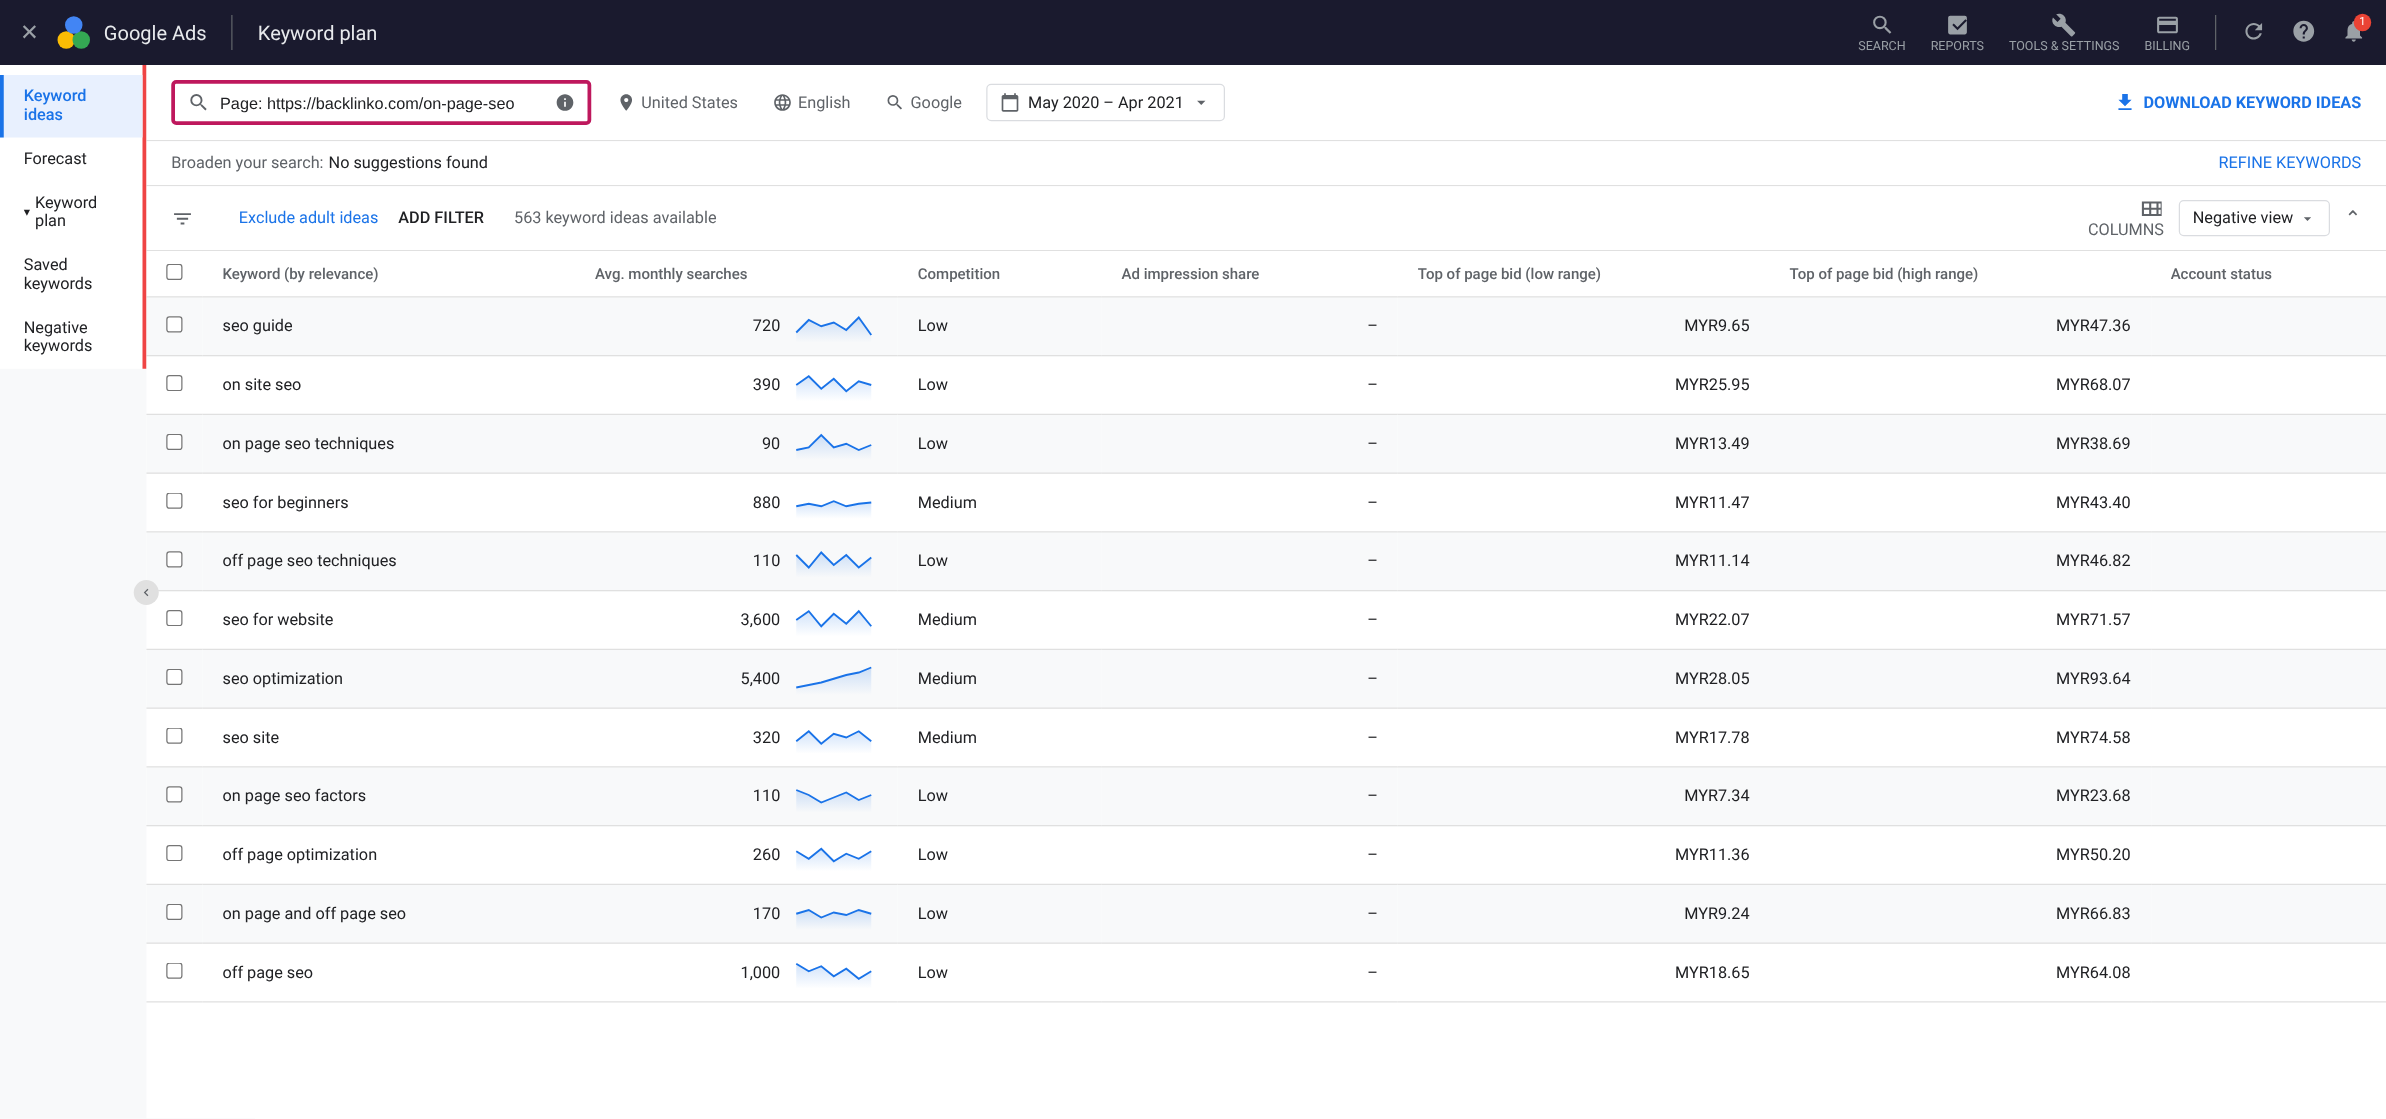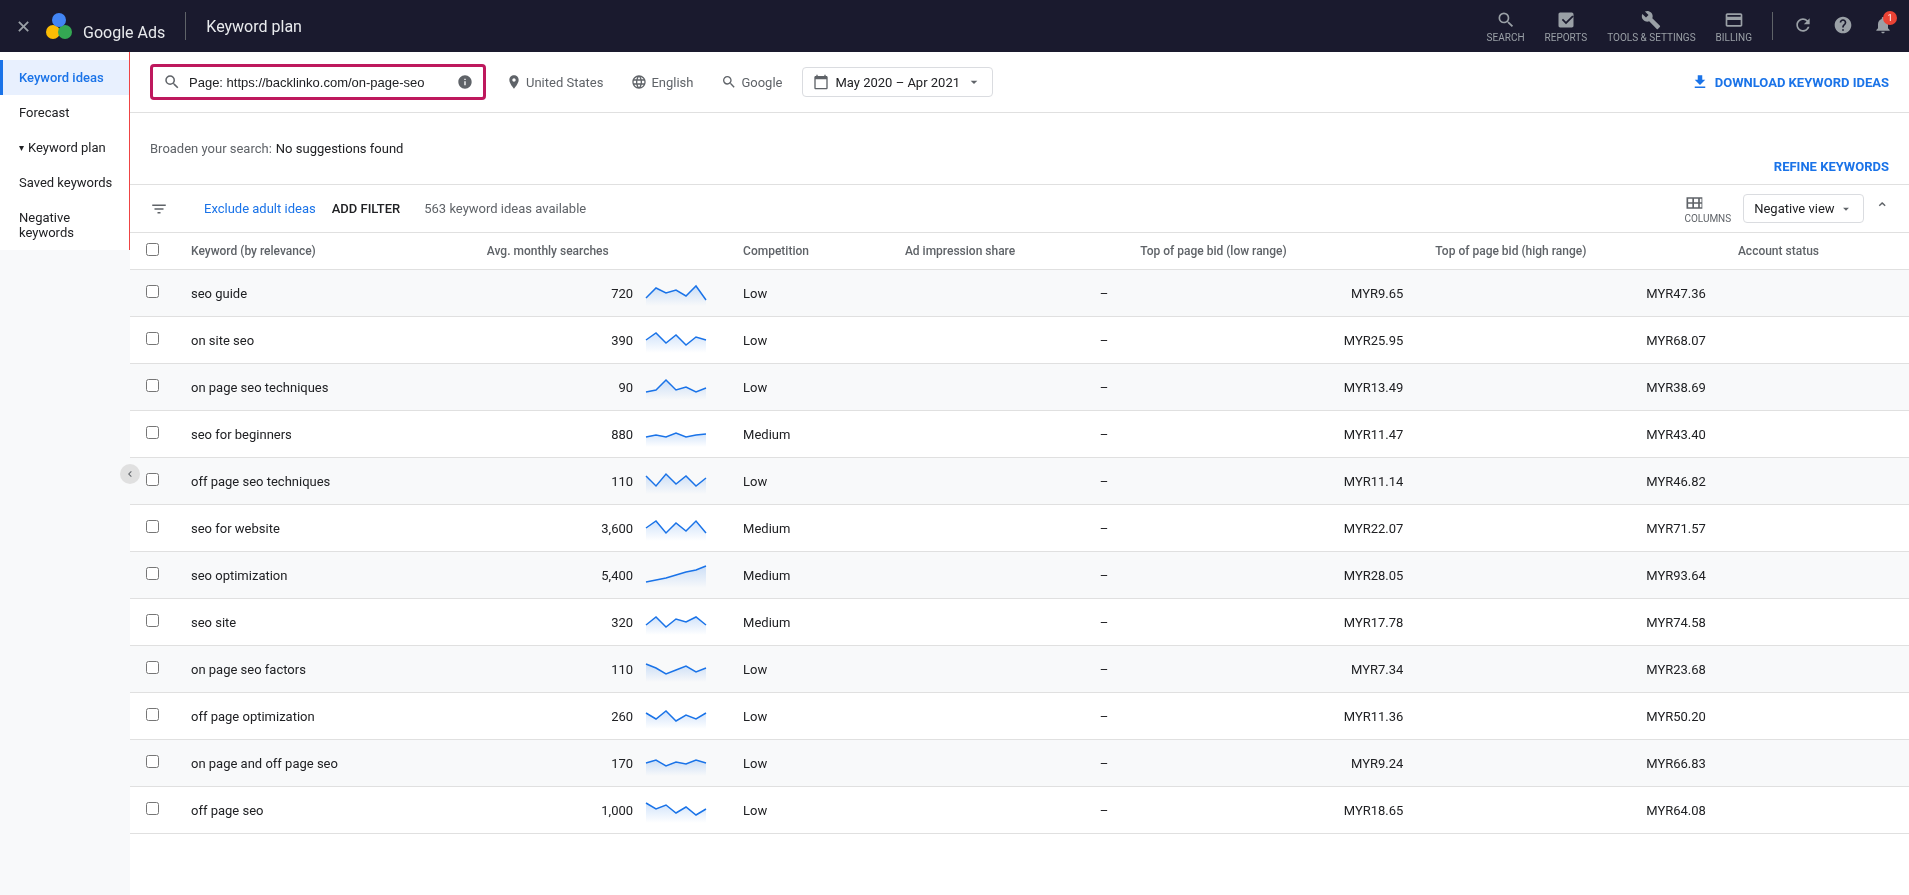--- a/index.html
+++ b/index.html
@@ -9,41 +9,41 @@
     .top-nav {
       background: #1a1a2e;
       height: 52px;
       display: flex;
       align-items: center;
       padding: 0 16px;
       gap: 12px;
       color: #fff;
     }
     .top-nav-close { cursor: pointer; font-size: 18px; color: #9aa0a6; }
-    .google-ads-logo { display: flex; align-items: flex-end; gap: 8px; }
+    .google-ads-logo { display: flex; align-items: center; gap: 8px; }
     .logo-icon { width: 32px; height: 32px; }
     .google-ads-text { font-size: 16px; color: #e8eaed; font-weight: 400; }
     .nav-divider { width: 1px; height: 28px; background: #5f6368; margin: 0 8px; }
     .page-title { font-size: 16px; color: #e8eaed; font-weight: 400; }
     .nav-spacer { flex: 1; }
     .nav-icons { display: flex; align-items: center; gap: 20px; }
     .nav-icon-item { display: flex; flex-direction: column; align-items: center; color: #9aa0a6; font-size: 10px; cursor: pointer; }
     .nav-icon-item svg { margin-bottom: 2px; }
     .nav-icon-sep { width: 1px; height: 28px; background: #5f6368; }
     .notif-badge { position: relative; }
     .badge-dot { position: absolute; top: -4px; right: -4px; background: #ea4335; color: #fff; font-size: 9px; width: 14px; height: 14px; border-radius: 50%; display: flex; align-items: center; justify-content: center; }
 
     
     .layout { display: flex; height: calc(100vh - 52px); }
 
     
     .sidebar {
-      width: 130px;
+      width: 117px;
       background: #fff;
-      border-right: 1px solid #ef4444;
+      border-right: 3px solid #ef4444;
       padding-top: 8px;
       flex-shrink: 0;
     }
     .sidebar-item {
       padding: 10px 16px;
       cursor: pointer;
       color: #202124;
       font-size: 13px;
       border-left: 3px solid transparent;
     }
@@ -124,41 +124,40 @@
       padding: 10px 20px;
       display: flex;
       align-items: center;
       font-size: 13px;
     }
     .broaden-label { color: #5f6368; margin-right: 4px; }
     .broaden-value { color: #202124; }
     .refine-btn {
       margin-left: auto;
       color: #1a73e8;
-      font-weight: 700;
+      font-weight: 400;
       cursor: pointer;
       text-transform: uppercase;
       font-size: 13px;
-      margin-top: 36px;
     }
 
     
     .filter-bar {
       background: #fff;
       border-bottom: 1px solid #e0e0e0;
       padding: 8px 20px;
       display: flex;
       align-items: center;
       gap: 16px;
     }
     .exclude-link { color: #1a73e8; font-size: 13px; cursor: pointer; margin-left: 20px; }
     .add-filter-btn { color: #202124; font-size: 13px; font-weight: 500; cursor: pointer; }
     .keyword-count { color: #5f6368; font-size: 13px; margin-left: 8px; }
     .view-controls { margin-left: auto; display: flex; align-items: center; gap: 12px; }
-    .columns-btn { display: flex; flex-direction: column; align-items: flex-start; cursor: pointer; color: #5f6368; font-size: 10px; }
+    .columns-btn { display: flex; flex-direction: column; align-items: flex-end; cursor: pointer; color: #5f6368; font-size: 13px; }
     .keyword-view-btn { display: flex; align-items: center; gap: 4px; color: #202124; font-size: 13px; cursor: pointer; border: 1px solid #dadce0; border-radius: 4px; padding: 6px 10px; }
     .collapse-btn { cursor: pointer; color: #5f6368; font-size: 16px; }
 
     
     .table-container { background: #fff; flex: 1; }
     table { width: 100%; border-collapse: collapse; }
     thead tr { border-bottom: 1px solid #e0e0e0; }
     thead th {
       padding: 10px 16px;
       text-align: left;

